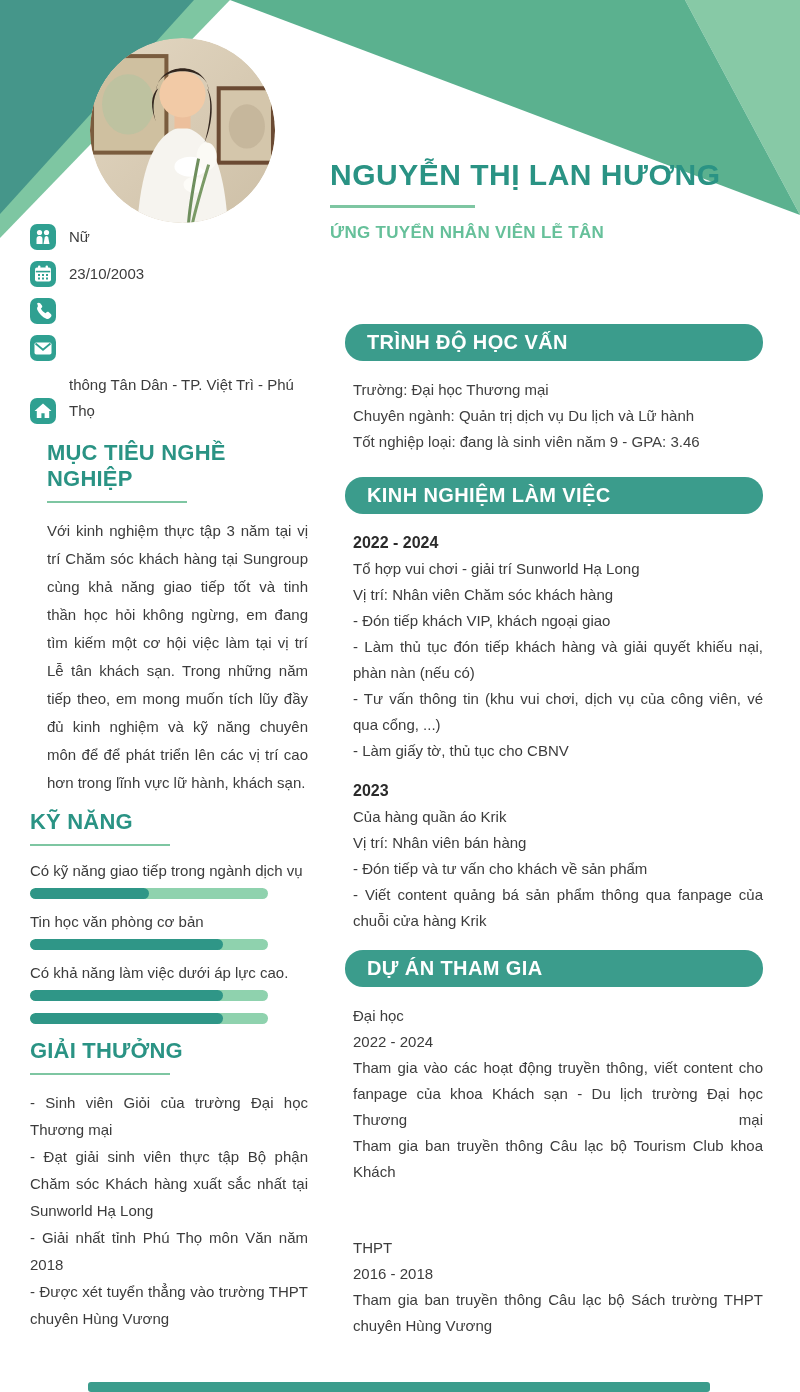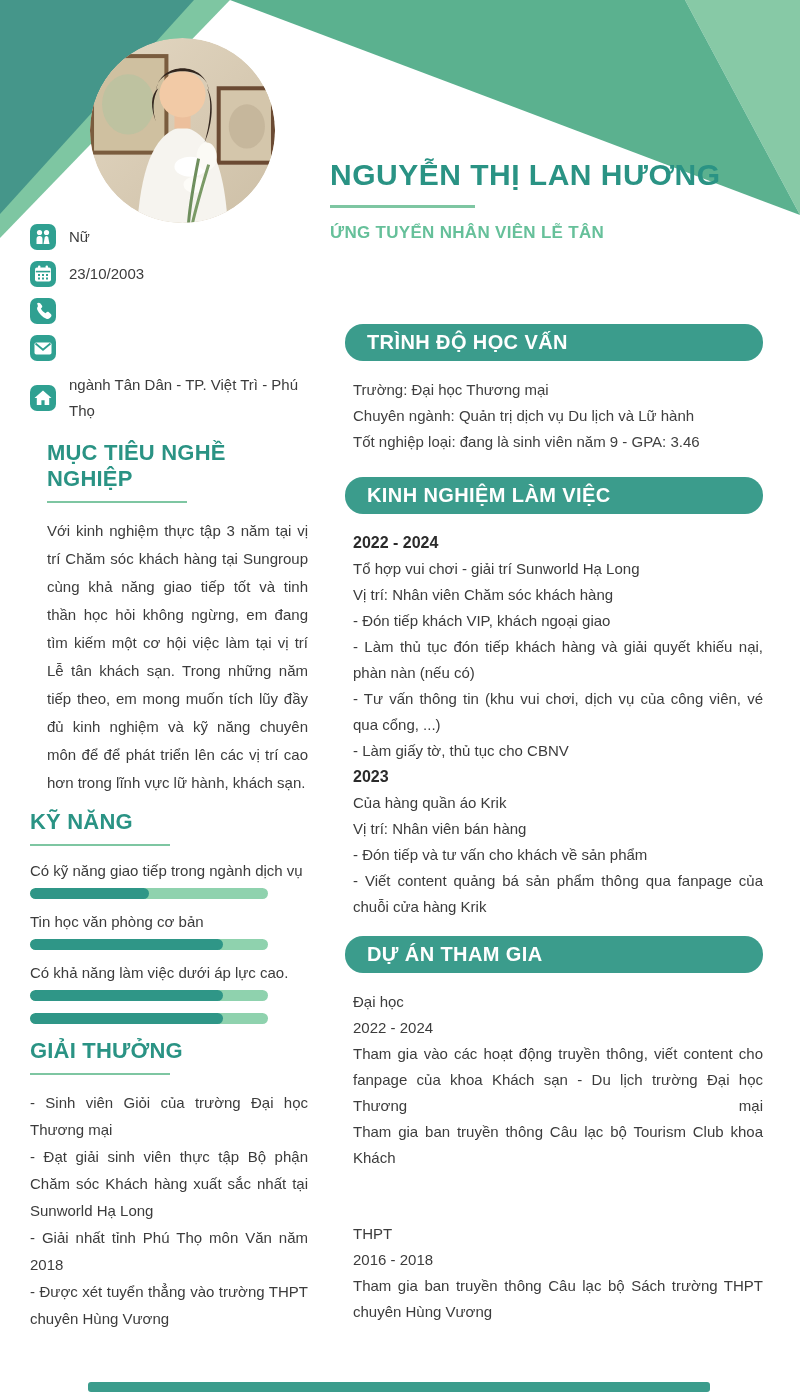--- a/index.html
+++ b/index.html
@@ -42,21 +42,21 @@
     color:var(--accent);white-space:nowrap;
   }
   .name-underline{width:145px;height:3px;background:var(--light-green);margin-top:13px;}
   .header-block h2{
     margin:15px 0 0 0;font-size:17px;font-weight:bold;letter-spacing:.3px;
     color:var(--sub-green);
   }
 
   
   .left-col{position:absolute;left:30px;top:224px;width:278px;z-index:4;}
-  .contact-row{display:flex;align-items:center;margin-bottom:11px;}
+  .contact-row{display:flex;align-items:flex-end;margin-bottom:11px;}
   .contact-icon{
     flex:0 0 26px;width:26px;height:26px;border-radius:7px;
     background:var(--icon-bg);display:flex;align-items:center;justify-content:center;
   }
   .contact-icon svg{width:26px;height:26px;display:block;}
   .contact-text{margin-left:13px;font-size:15px;line-height:26px;color:#3c3c3c;max-width:245px;}
 
   .side-title{
     margin:0;font-size:22px;font-weight:bold;color:var(--accent);letter-spacing:.2px;
   }
@@ -81,21 +81,21 @@
   .banner{
     height:37px;border-radius:18px;background:var(--banner);
     color:#ffffff;font-size:20px;font-weight:bold;letter-spacing:.4px;
     line-height:37px;padding-left:22px;box-sizing:border-box;margin-top:8px;
   }
   .sec-edu .banner{margin-bottom:16px;}
   .edu-line{font-size:15px;line-height:26px;color:#404040;padding-left:8px;}
   .sec-exp{margin-top:22px;}
   .sec-exp .banner{margin-bottom:16px;}
   .job{padding-left:8px;}
-  .job + .job{}
+  .job + .job{margin-top:14px;}
   .job-period{font-size:16px;font-weight:bold;line-height:26px;color:#2b2b2b;}
   .job-line{font-size:15px;line-height:26px;text-align:justify;color:#3c3c3c;}
   .sec-proj{margin-top:16px;}
   .sec-proj .banner{margin-bottom:16px;}
   .proj{padding-left:8px;}
   .proj + .proj{margin-top:50px;}
   .proj-name,.proj-period{font-size:15px;line-height:26px;color:#3c3c3c;}
   .proj-line{font-size:15px;line-height:26px;text-align:justify;color:#3c3c3c;}
   .proj-line.stretch{text-align-last:justify;}
 
@@ -203,21 +203,21 @@
             </svg>
           </span>
           <span class="contact-text"></span>
         </div>
         <div class="contact-row">
           <span class="contact-icon">
             <svg viewBox="0 0 26 26">
               <path d="M13 5.5 L21.5 13 h-2.3 v7 h-4.6 v-4.8 h-3.2 V20 H6.8 v-7 H4.5 z" fill="#fff"></path>
             </svg>
           </span>
-          <span class="contact-text">ngành Tân Dân - TP. Việt Trì - Phú Thọ</span>
+          <span class="contact-text">thông Tân Dân - TP. Việt Trì - Phú Thọ</span>
         </div>
       </div>
 
     <section class="sec-objective">
       <h3 class="side-title">MỤC TIÊU NGHỀ NGHIỆP</h3>
       <div class="side-rule"></div>
       <p class="objective-text">Với kinh nghiệm thực tập 3 năm tại vị trí Chăm sóc khách hàng tại Sungroup cùng khả năng giao tiếp tốt và tinh thần học hỏi không ngừng, em đang tìm kiếm một cơ hội việc làm tại vị trí Lễ tân khách sạn. Trong những năm tiếp theo, em mong muốn tích lũy đầy đủ kinh nghiệm và kỹ năng chuyên môn để để phát triển lên các vị trí cao hơn trong lĩnh vực lữ hành, khách sạn.</p>
     </section>
 
     <section class="sec-skills">

